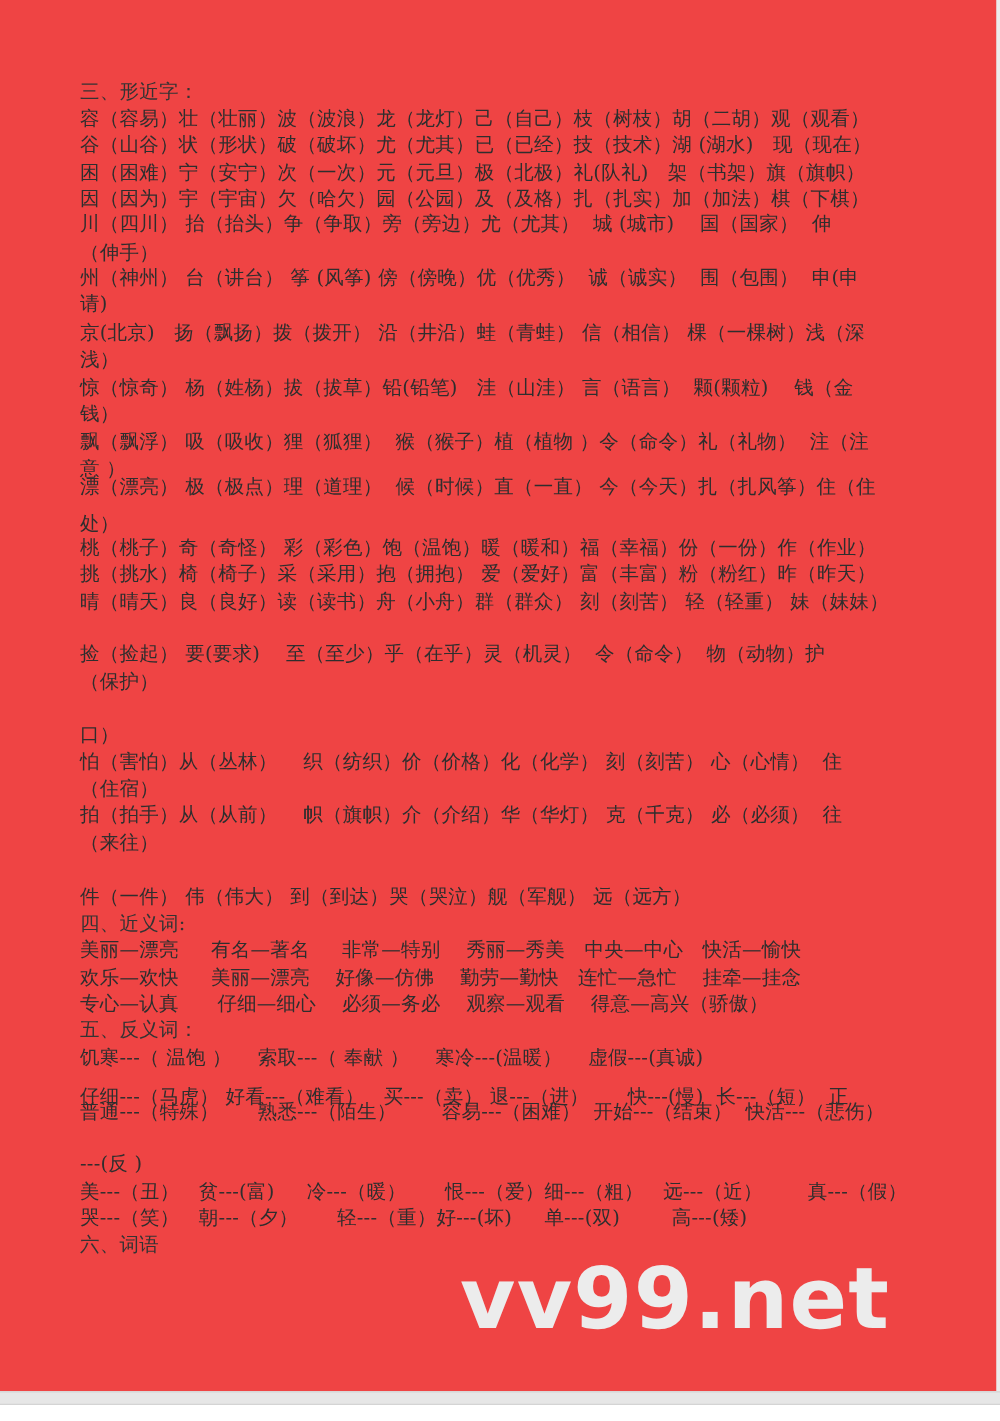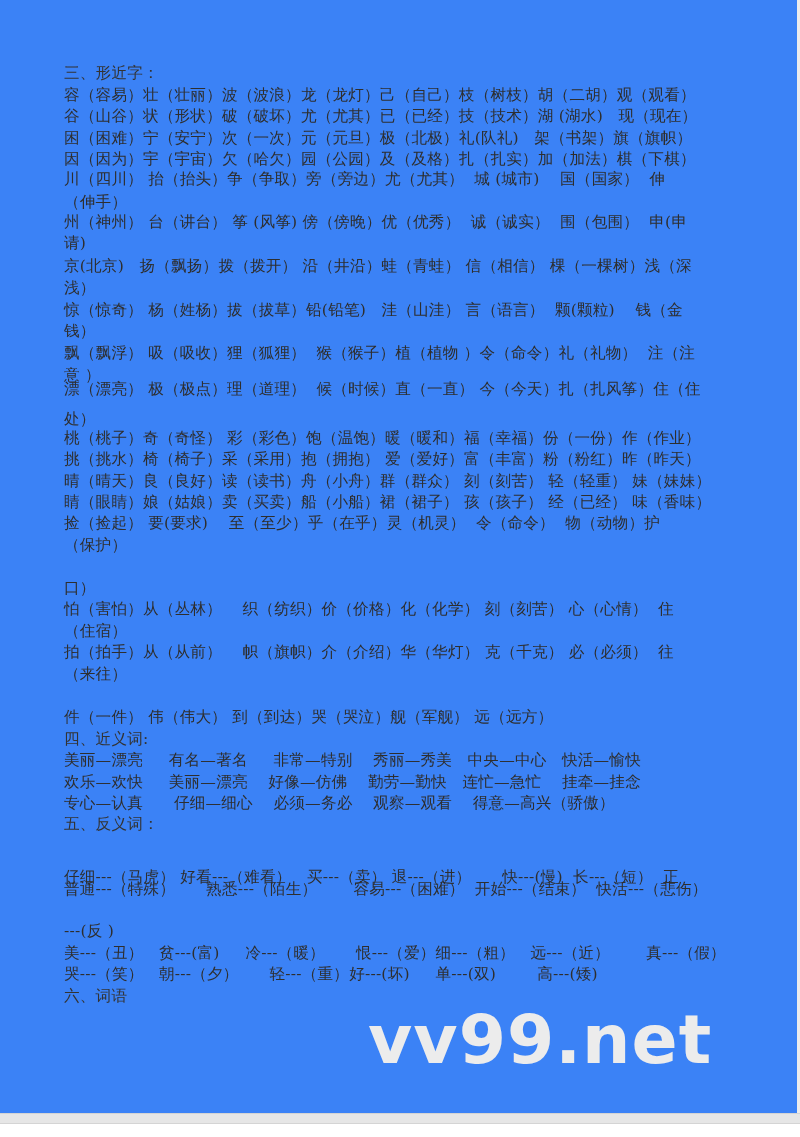--- a/index.html
+++ b/index.html
@@ -9,21 +9,21 @@
     background: #ffffff;
     position: relative;
     overflow: hidden;
     font-family: "DejaVu Serif", "Liberation Serif", serif;
   }
   .page {
     position: absolute;
     left: 0; top: 0;
     width: 797px;
     height: 1113px;
-    background: #3b82f6;
+    background: #ef4444;
     border-right: 3px solid #ececec;
   }
   .line {
     position: absolute;
     left: 64px;
     white-space: pre;
     font-size: 15.6px;
     line-height: 18px;
     color: #2e2e2e;
     letter-spacing: 0.2px;
@@ -74,36 +74,36 @@
   <div class="line" style="top:279px">浅）</div>
   <div class="line" style="top:301px">惊（惊奇） 杨（姓杨）拔（拔草）铅(铅笔)   洼（山洼） 言（语言）  颗(颗粒)    钱（金</div>
   <div class="line" style="top:322px">钱）</div>
   <div class="line" style="top:344px">飘（飘浮） 吸（吸收）狸（狐狸）  猴（猴子）植（植物 ）令（命令）礼（礼物）  注（注</div>
   <div class="line" style="top:366px">意 ）</div>
   <div class="line" style="top:380px">漂（漂亮） 极（极点）理（道理）  候（时候）直（一直） 今（今天）扎（扎风筝）住（住</div>
   <div class="line" style="top:410px">处）</div>
   <div class="line" style="top:429px">桃（桃子）奇（奇怪） 彩（彩色）饱（温饱）暖（暖和）福（幸福）份（一份）作（作业）</div>
   <div class="line" style="top:450px">挑（挑水）椅（椅子）采（采用）抱（拥抱） 爱（爱好）富（丰富）粉（粉红）昨（昨天）</div>
   <div class="line" style="top:472px">晴（晴天）良（良好）读（读书）舟（小舟）群（群众） 刻（刻苦） 轻（轻重） 妹（妹妹）</div>
-  <div class="line" style="top:493px">睛（眼睛）娘（姑娘）卖（买卖）船（小船）裙（裙子） 孩（孩子） 经（已经） 味（香味）</div>
   <div class="line" style="top:514px">捡（捡起） 要(要求)    至（至少）乎（在乎）灵（机灵）  令（命令）  物（动物）护</div>
   <div class="line" style="top:536px">（保护）</div>
   <div class="line" style="top:579px">口）</div>
   <div class="line" style="top:600px">怕（害怕）从（丛林）    织（纺织）价（价格）化（化学） 刻（刻苦） 心（心情）  住</div>
   <div class="line" style="top:622px">（住宿）</div>
   <div class="line" style="top:643px">拍（拍手）从（从前）    帜（旗帜）介（介绍）华（华灯） 克（千克） 必（必须）  往</div>
   <div class="line" style="top:665px">（来往）</div>
   <div class="line" style="top:708px">件（一件） 伟（伟大） 到（到达）哭（哭泣）舰（军舰） 远（远方）</div>
 
   <div class="line heading" style="top:730px">四、近义词:</div>
   <div class="line" style="top:751px">美丽—漂亮     有名—著名     非常—特别    秀丽—秀美   中央—中心   快活—愉快</div>
   <div class="line" style="top:773px">欢乐—欢快     美丽—漂亮    好像—仿佛    勤劳—勤快   连忙—急忙    挂牵—挂念</div>
   <div class="line" style="top:794px">专心—认真      仔细—细心    必须—务必    观察—观看    得意—高兴（骄傲）</div>
 
   <div class="line heading" style="top:815px">五、反义词：</div>
+  <div class="line" style="top:837px">饥寒---（ 温饱 ）    索取---（ 奉献 ）    寒冷---(温暖）    虚假---(真诚)</div>
   <div class="line" style="top:880px">普通---（特殊）      熟悉---（陌生）       容易---（困难）  开始---（结束）  快活---（悲伤）</div>
   <div class="line" style="top:868px">仔细---（马虎） 好看---（难看）   买---（卖） 退---（进）      快---(慢)  长---（短）  正</div>
   <div class="line" style="top:922px">---(反 )</div>
   <div class="line" style="top:944px">美---（丑）   贫---(富)     冷---（暖）      恨---（爱）细---（粗）   远---（近）       真---（假）</div>
   <div class="line" style="top:965px">哭---（笑）   朝---（夕）      轻---（重）好---(坏)     单---(双)        高---(矮)</div>
 
   <div class="line heading" style="top:987px">六、词语</div>
 
   <div class="watermark">vv99.net</div>
 </div>

